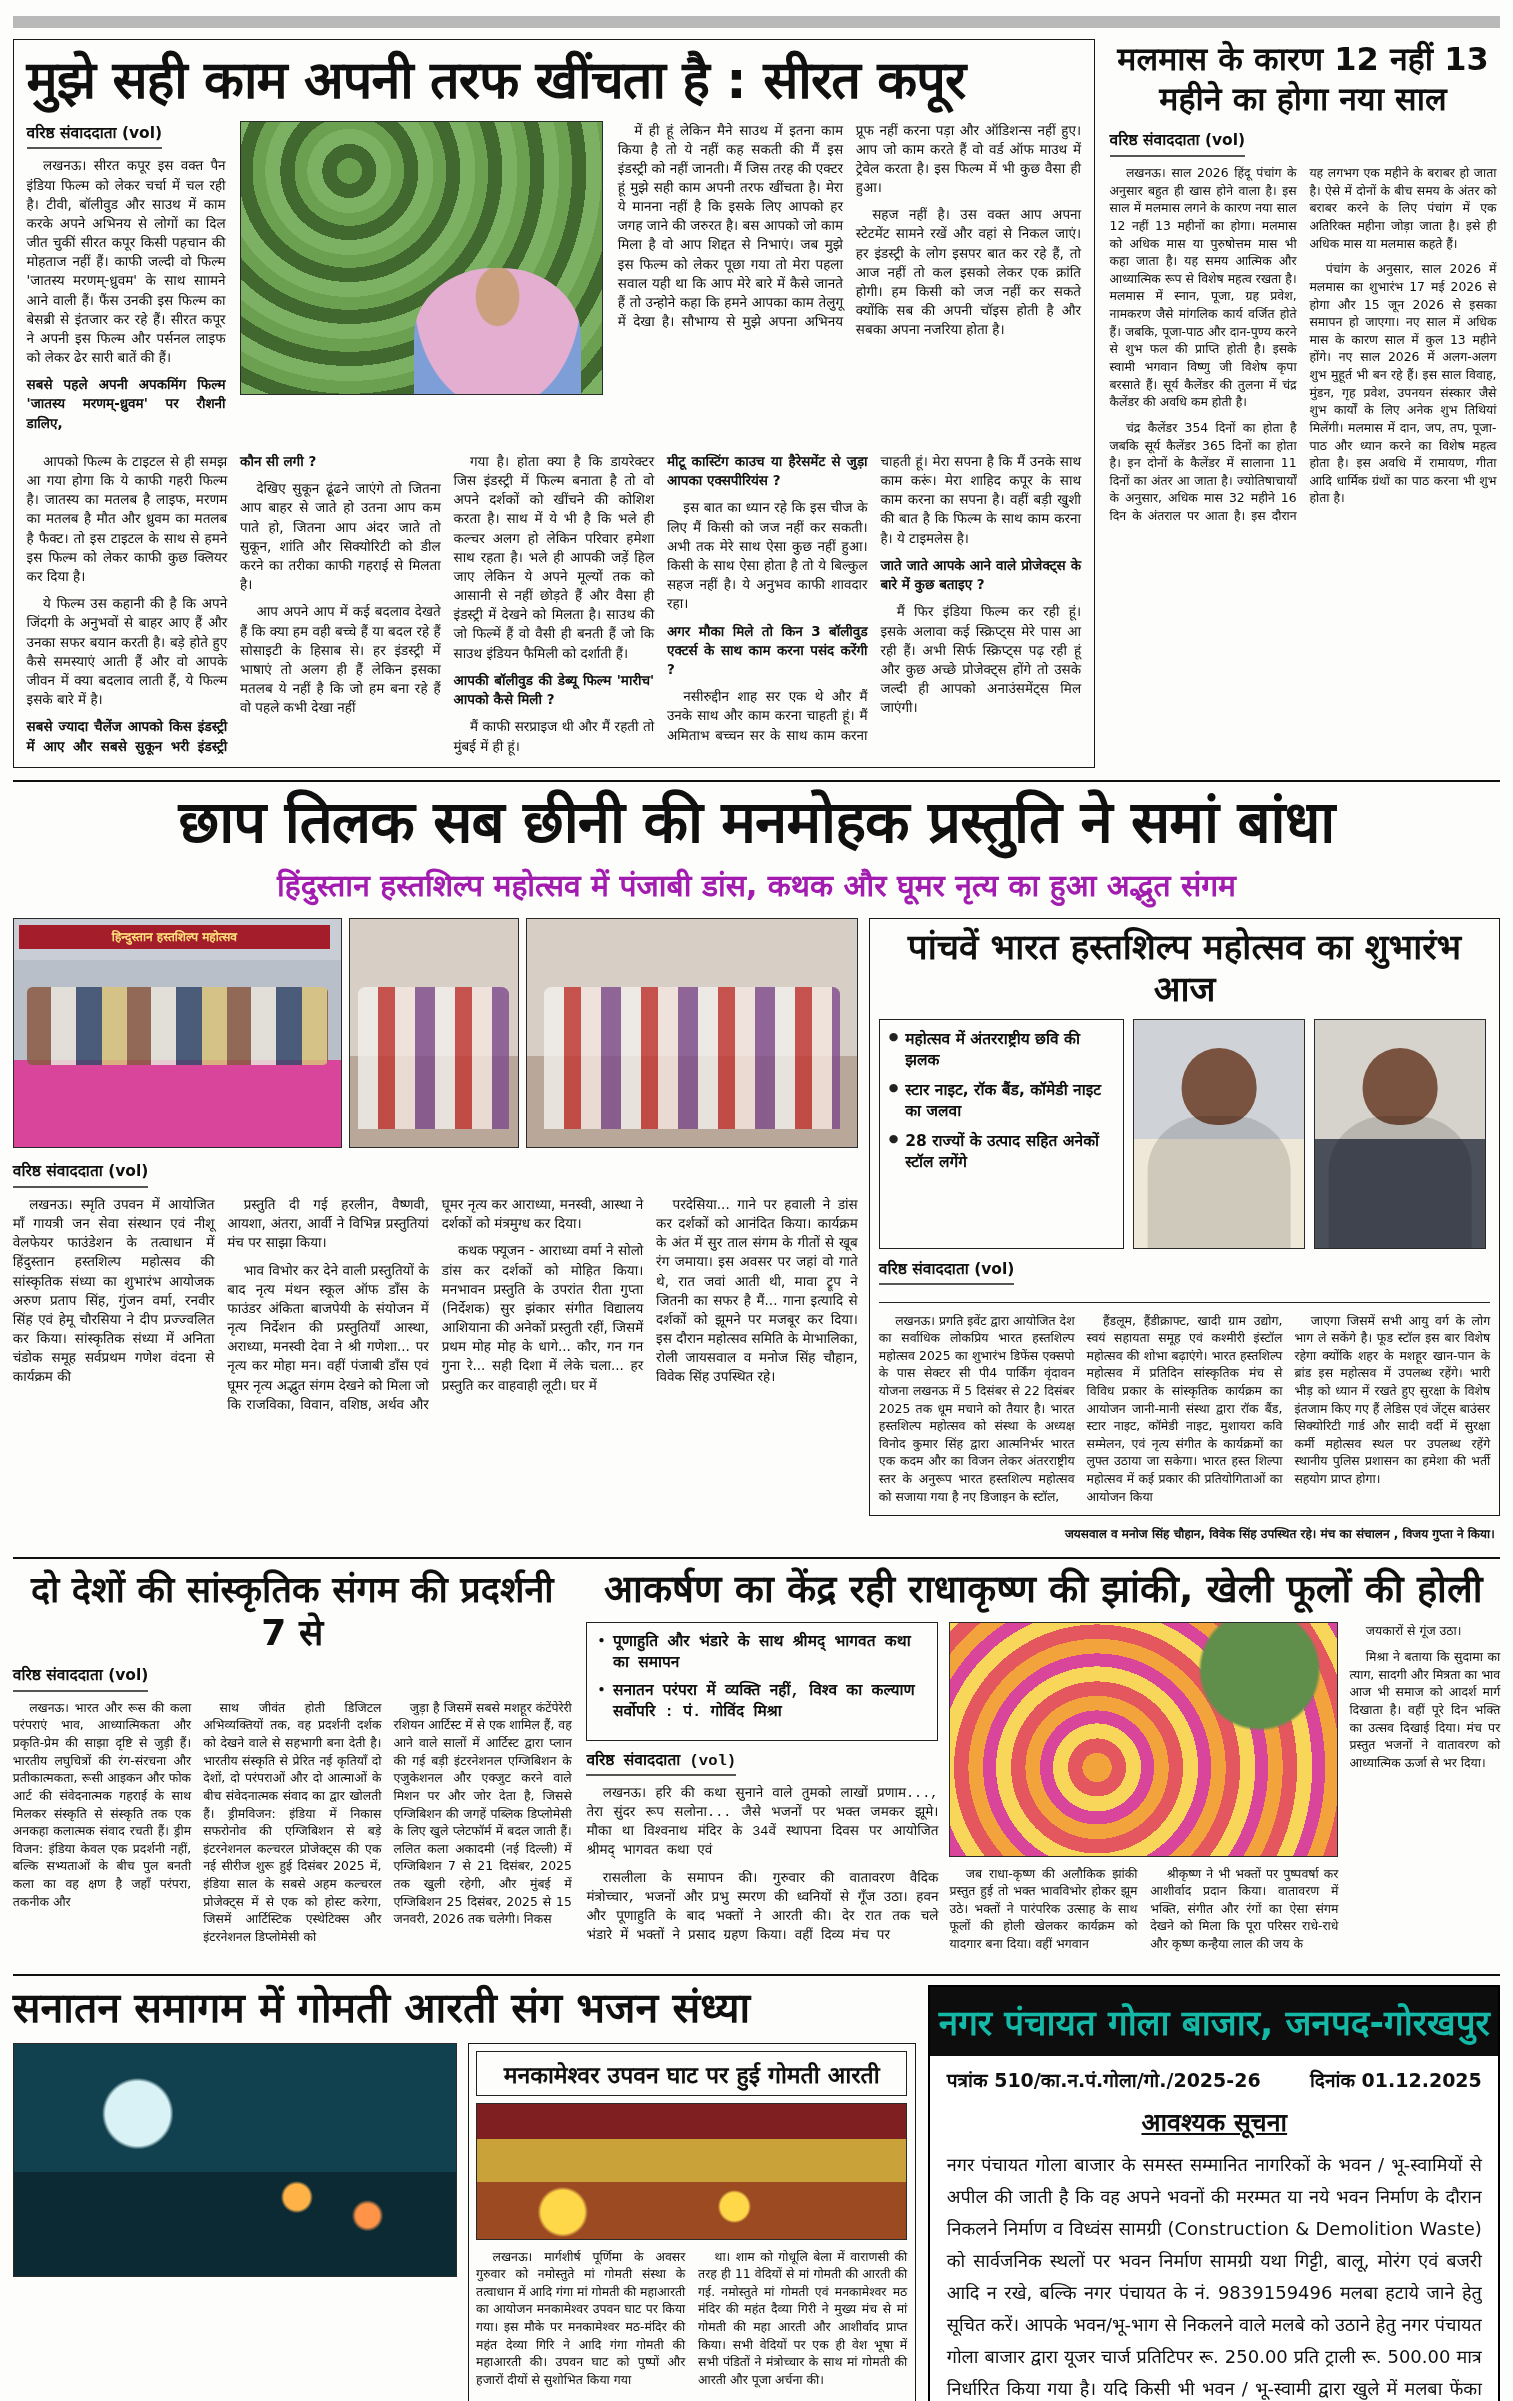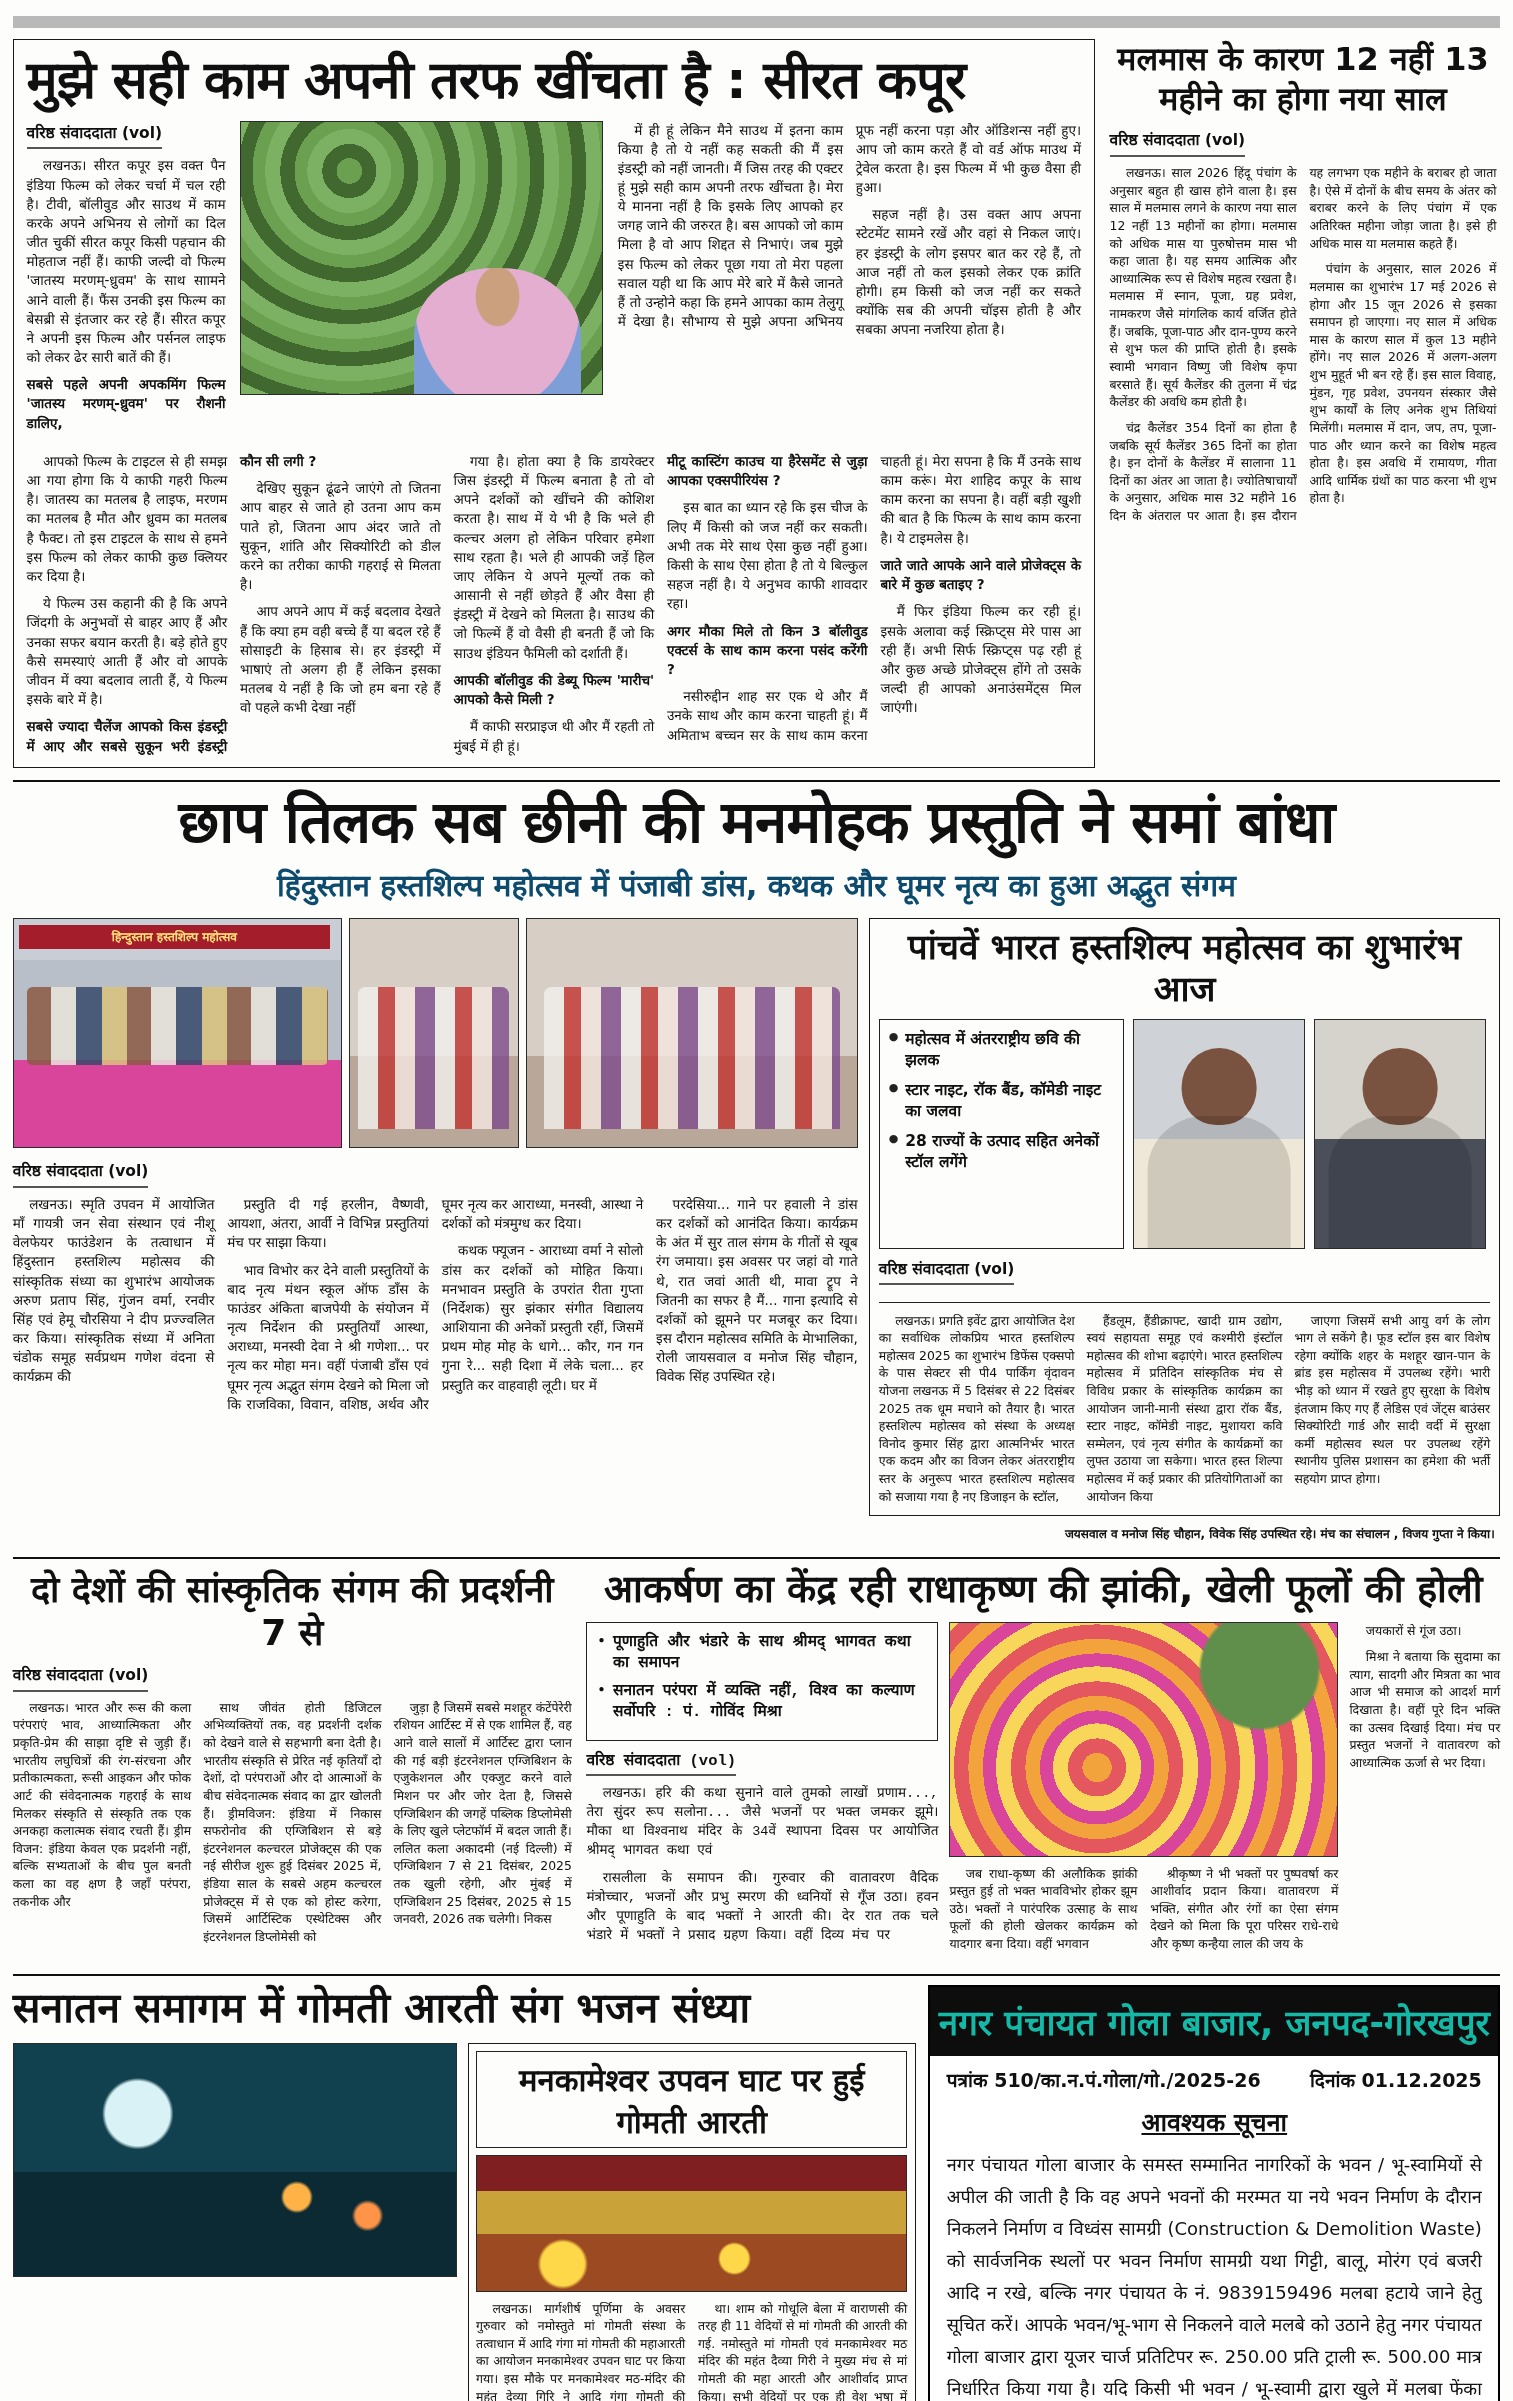--- a/index.html
+++ b/index.html
@@ -76,21 +76,21 @@
       radial-gradient(circle at 80% 74%, #ff9347 0 3%, rgba(0,0,0,0) 4%),
       linear-gradient(180deg, #11414e 0 55%, #0c2a33 55% 100%); }
   .ph-ghat { background:
       radial-gradient(circle at 20% 80%, #ffd84a 0 6%, rgba(0,0,0,0) 7%),
       radial-gradient(circle at 60% 76%, #ffd84a 0 5%, rgba(0,0,0,0) 6%),
       linear-gradient(180deg, #801f22 0 26%, #caa23a 26% 58%, #9c4a21 58% 100%); }
 
   
   .bannerline { border-top: 2.7px solid #111; margin-top: 12.8px; padding-top: 9px; }
   .banner-h { font-size: 58px; font-weight: 800; text-align: center; letter-spacing: -0.9px; line-height: 1.1; }
-  .banner-sub { font-size: 30px; font-weight: 700; color: #0c4a6e; text-align: center; margin-top: 9px; }
+  .banner-sub { font-size: 30px; font-weight: 700; color: #a21caf; text-align: center; margin-top: 9px; }
 
   
   .fest { display: flex; gap: 11px; margin-top: 12.8px; }
   .fest-left { width: 845px; }
   .fest-photos { display: flex; gap: 7.3px; }
   .fest-text { margin-top: 11px; }
   .fest-right { width: 632px; }
   .shub-box { border: 1.8px solid #1a1a1a; padding: 7.3px 9px; }
   .shub-head { font-size: 35px; font-weight: 800; text-align: center; line-height: 1.2; margin-bottom: 9px; }
   .shub-row { display: flex; gap: 9px; }
@@ -114,21 +114,21 @@
   .bullet-box2 li { list-style: none; font-size: 15.5px; font-weight: 800; line-height: 1.35; margin-bottom: 7.3px; padding-left: 14.6px; position: relative; }
   .bullet-box2 li::before { content:"●"; position:absolute; left:0; top:1.8px; font-size:10px; }
   .caption-cols { margin-top: 7.3px; }
 
   
   .bottom { display: flex; gap: 12.8px; margin-top: 12.8px; border-top: 2.7px solid #111; padding-top: 9px; }
   .bot-left { width: 911px; }
   .bot-head { font-size: 41px; font-weight: 800; line-height: 1.15; margin-bottom: 11px; }
   .bot-row1 { display: flex; gap: 11px; }
   .mank-box { flex: 1; border: 1.8px solid #1a1a1a; padding: 7.3px; }
-  .mank-title { border: 1.8px solid #222; text-align: center; font-size: 31px; font-weight: 800; padding: 5.5px 3.7px; margin-bottom: 7.3px; }
+  .mank-title { border: 1.8px solid #222; text-align: center; font-size: 23px; font-weight: 800; padding: 5.5px 3.7px; margin-bottom: 7.3px; }
 
   
   .advert { width: 577px; border: 2.7px solid #000; background: #fff; }
   .ad-head { background: #0d0d0d; color: #14b8a6; font-size: 35px; font-weight: 800; text-align: center; padding: 11px 5.5px; }
   .ad-inner { padding: 11px 16.4px 14.6px; }
   .ad-refrow { display: flex; justify-content: space-between; font-size: 19px; font-weight: 800; margin-bottom: 11px; }
   .ad-notice { text-align: center; font-size: 25px; font-weight: 800; text-decoration: underline; margin-bottom: 11px; }
   .ad-body { font-size: 18px; line-height: 1.78; text-align: justify; font-weight: 500; }
 </style>
 </head>

